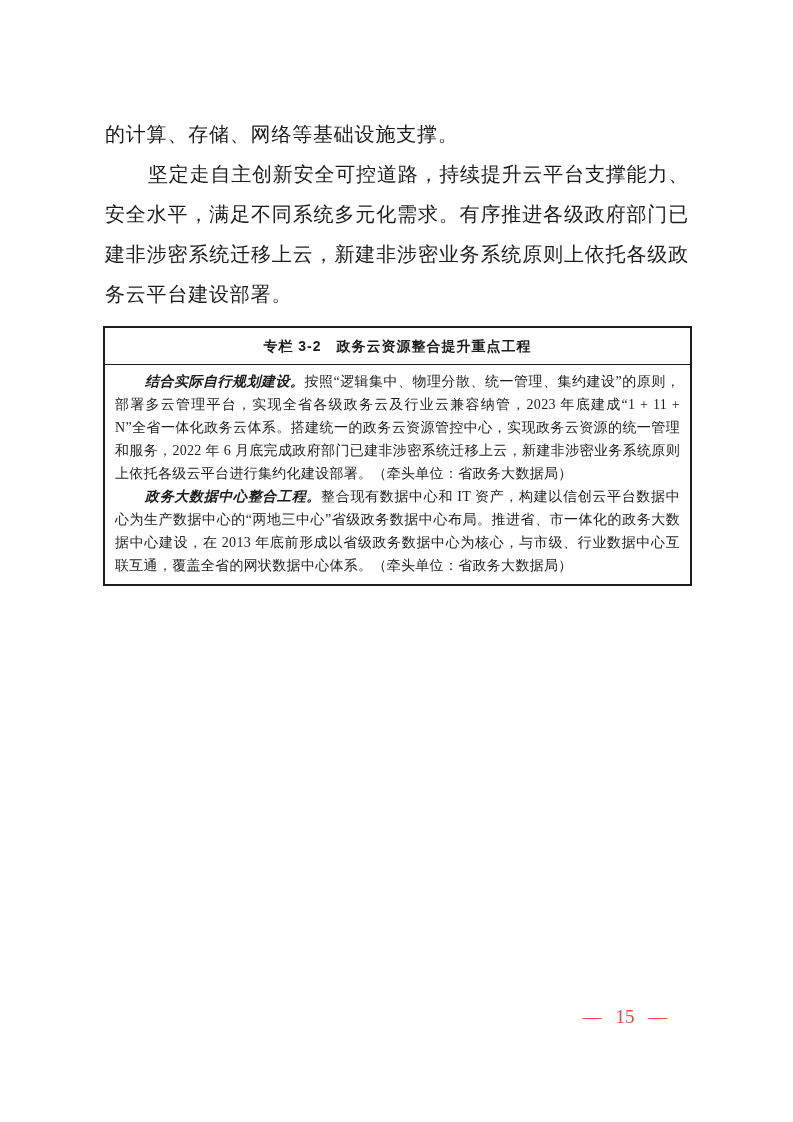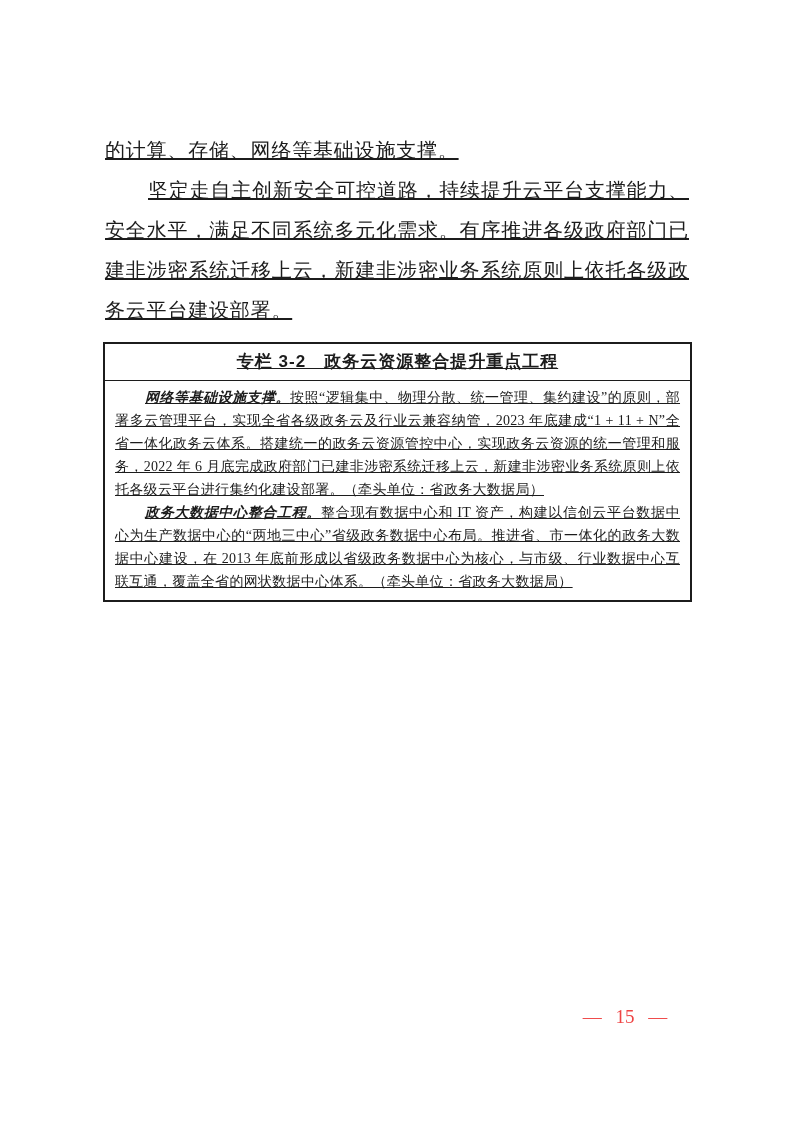--- a/index.html
+++ b/index.html
@@ -12,23 +12,22 @@
     width: 793px;
     height: 1122px;
     background: #ffffff;
     overflow: hidden;
     font-family: "Liberation Serif", "DejaVu Serif", serif;
     color: #1c1c1c;
   }
   .content {
     position: absolute;
     left: 105px;
-    top: 130px;
+    top: 114px;
     width: 584px;
-    text-decoration: underline;
   }
   .body-para {
     margin: 0;
     font-size: 20px;
     line-height: 40px;
     letter-spacing: 0.8px;
     text-align: justify;
     text-justify: inter-ideograph;
   }
   .body-para.indent {
@@ -40,21 +39,21 @@
     width: 585px;
     border: 2px solid #1c1c1c;
   }
   .box-title {
     border-bottom: 1.5px solid #1c1c1c;
     height: 36px;
     line-height: 36px;
     text-align: center;
     font-family: "Liberation Sans", "DejaVu Sans", sans-serif;
     font-weight: bold;
-    font-size: 17px;
+    font-size: 14px;
     letter-spacing: 1px;
   }
   .box-body {
     padding: 5px 10px 7px 10px;
   }
   .box-para {
     margin: 0;
     font-size: 14px;
     line-height: 23px;
     letter-spacing: 0.3px;
@@ -85,21 +84,21 @@
 
     <p class="body-para">的计算、存储、网络等基础设施支撑。</p>
 
     <p class="body-para indent">坚定走自主创新安全可控道路，持续提升云平台支撑能力、安全水平，满足不同系统多元化需求。有序推进各级政府部门已建非涉密系统迁移上云，新建非涉密业务系统原则上依托各级政务云平台建设部署。</p>
 
 
 
     <div class="feature-box">
       <div class="box-title">专栏 3-2　政务云资源整合提升重点工程</div>
       <div class="box-body">
-        <p class="box-para"><span class="box-lead">网络等基础设施支撑。</span><span>按照“逻辑集中、物理分散、统一管理、集约建设”的原则，部署多云管理平台，实现全省各级政务云及行业云兼容纳管，2023 年底建成“1 + 11 + N”全省一体化政务云体系。搭建统一的政务云资源管控中心，实现政务云资源的统一管理和服务，2022 年 6 月底完成政府部门已建非涉密系统迁移上云，新建非涉密业务系统原则上依托各级云平台进行集约化建设部署。（牵头单位：省政务大数据局）</span></p>
+        <p class="box-para"><span class="box-lead">结合实际自行规划建设。</span><span>按照“逻辑集中、物理分散、统一管理、集约建设”的原则，部署多云管理平台，实现全省各级政务云及行业云兼容纳管，2023 年底建成“1 + 11 + N”全省一体化政务云体系。搭建统一的政务云资源管控中心，实现政务云资源的统一管理和服务，2022 年 6 月底完成政府部门已建非涉密系统迁移上云，新建非涉密业务系统原则上依托各级云平台进行集约化建设部署。（牵头单位：省政务大数据局）</span></p>
         <p class="box-para"><span class="box-lead">政务大数据中心整合工程。</span><span>整合现有数据中心和 IT 资产，构建以信创云平台数据中心为生产数据中心的“两地三中心”省级政务数据中心布局。推进省、市一体化的政务大数据中心建设，在 2013 年底前形成以省级政务数据中心为核心，与市级、行业数据中心互联互通，覆盖全省的网状数据中心体系。（牵头单位：省政务大数据局）</span></p>
       </div>
     </div>
 
   </div>
 
   <div class="page-footer">— 15 —</div>
 </div>
 
 </body></html>

